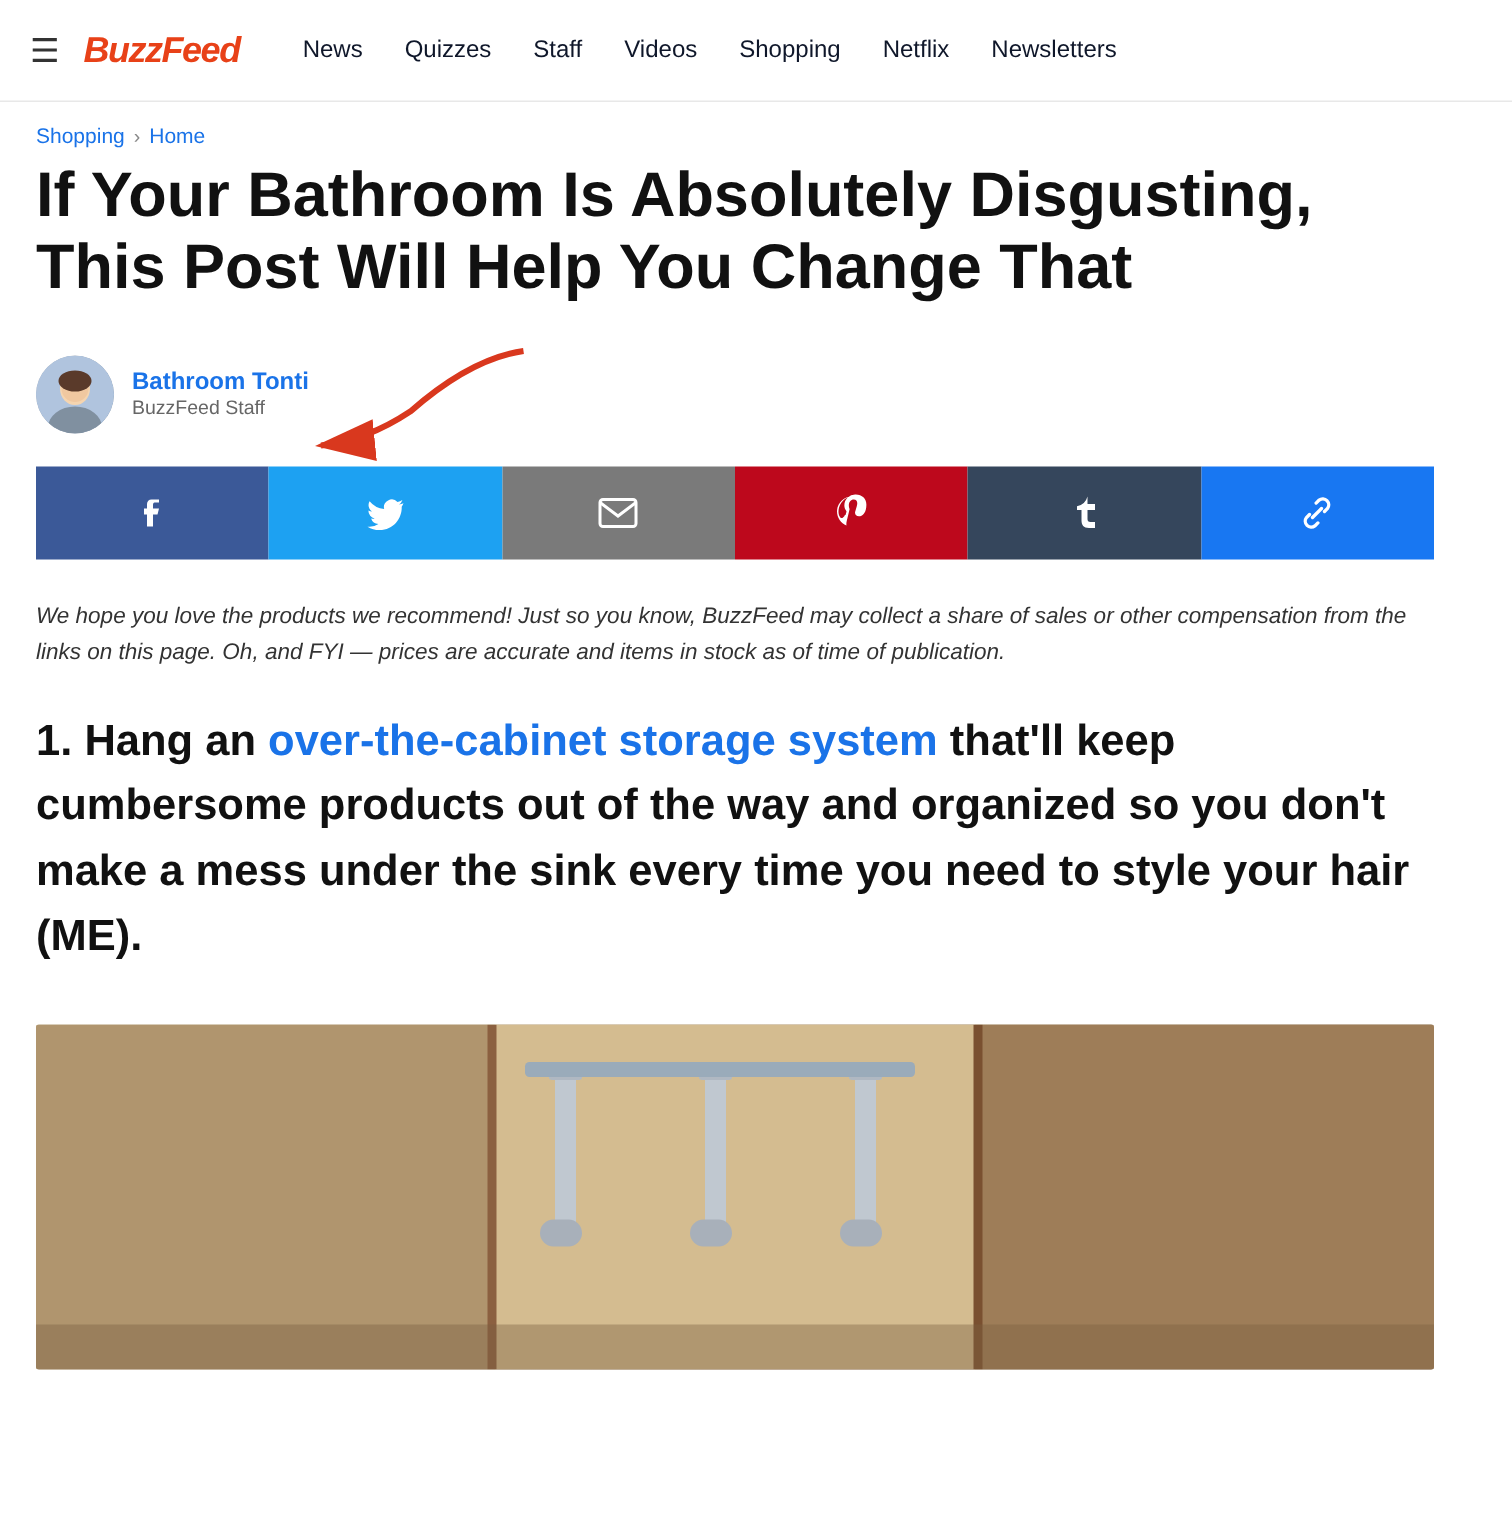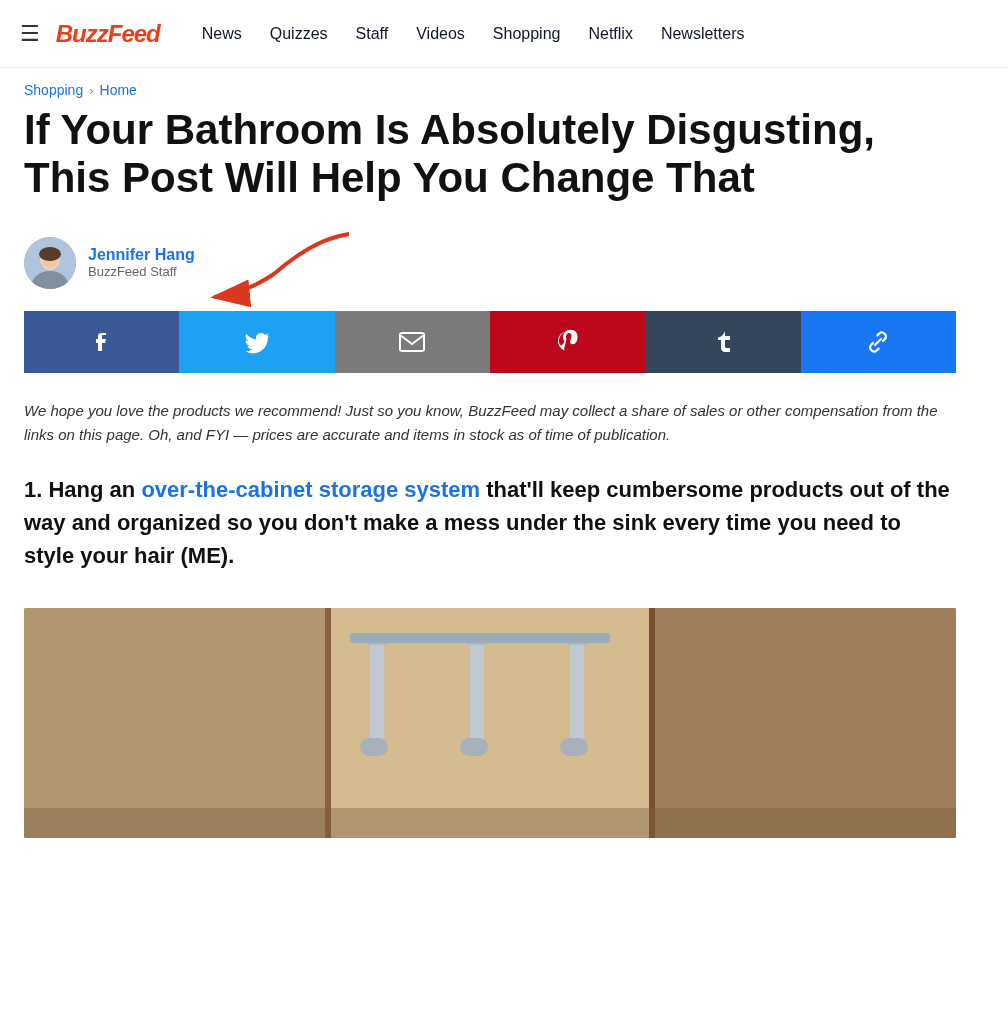--- a/index.html
+++ b/index.html
@@ -158,21 +158,21 @@
     .disclaimer {
       font-size: 15px;
       font-style: italic;
       color: #333;
       margin-bottom: 26px;
       line-height: 1.6;
     }
 
     
     .article-body {
-      font-size: 22px;
+      font-size: 29px;
       font-weight: 700;
       line-height: 1.5;
       color: #111;
       margin-bottom: 36px;
     }
     .article-body a {
       color: #1a73e8;
       text-decoration: none;
     }
 
@@ -224,21 +224,21 @@
         <svg width="52" height="52" viewBox="0 0 52 52" xmlns="http://www.w3.org/2000/svg">
           <circle cx="26" cy="26" r="26" fill="#b0c4de"></circle>
           <ellipse cx="26" cy="22" rx="10" ry="11" fill="#f5d5b0"></ellipse>
           <ellipse cx="26" cy="48" rx="18" ry="14" fill="#8090a0"></ellipse>
           <circle cx="26" cy="22" r="9" fill="#f0c8a0"></circle>
           <ellipse cx="26" cy="17" rx="11" ry="7" fill="#5a3a2a"></ellipse>
         </svg>
       </div>
     </div>
     <div class="author-info">
-      <a class="author-name" href="#">Jennifer Hang</a>
+      <a class="author-name" href="#">Bathroom Tonti</a>
       <span class="author-role">BuzzFeed Staff</span>
     </div>
 
     <div class="arrow-container">
       <svg width="160" height="80" viewBox="0 0 160 80" xmlns="http://www.w3.org/2000/svg">
         <defs>
           <marker id="arrowhead" markerWidth="10" markerHeight="7" refX="9" refY="3.5" orient="auto">
             <polygon points="0 0, 10 3.5, 0 7" fill="#d9381e"></polygon>
           </marker>
         </defs>

